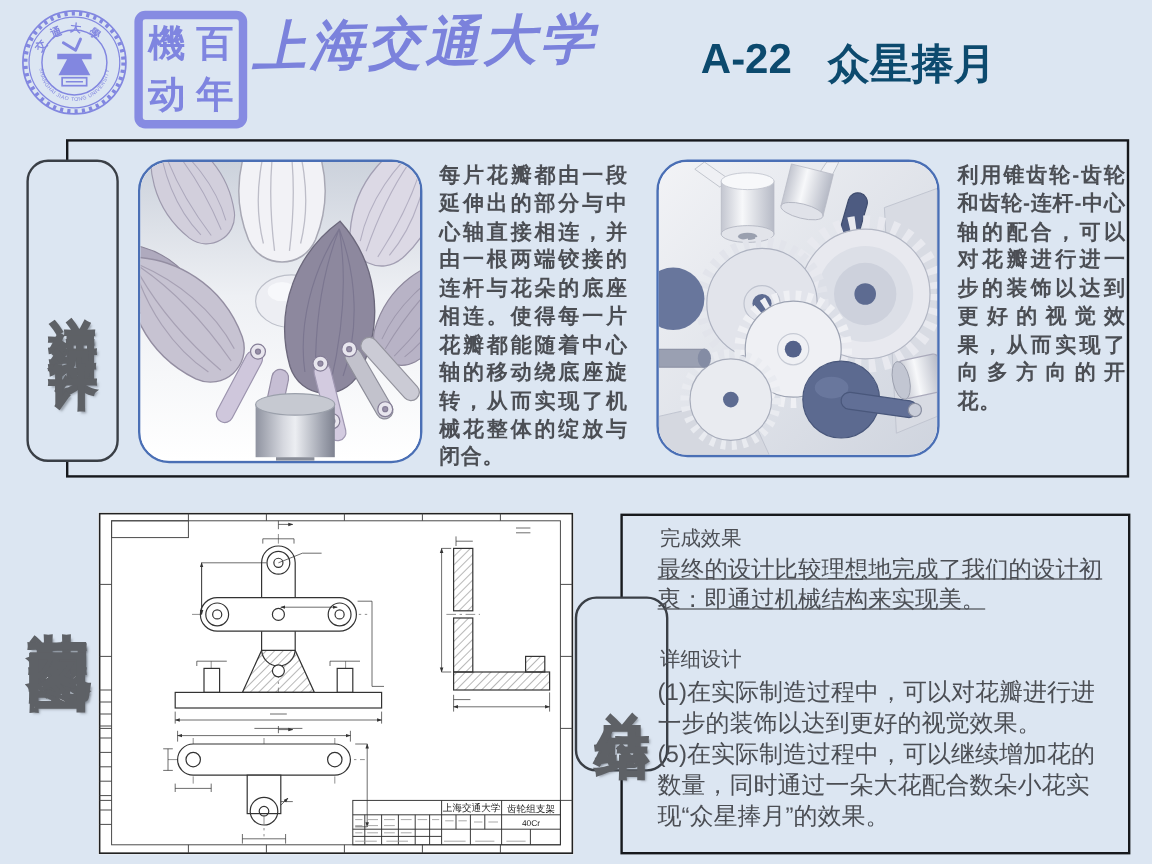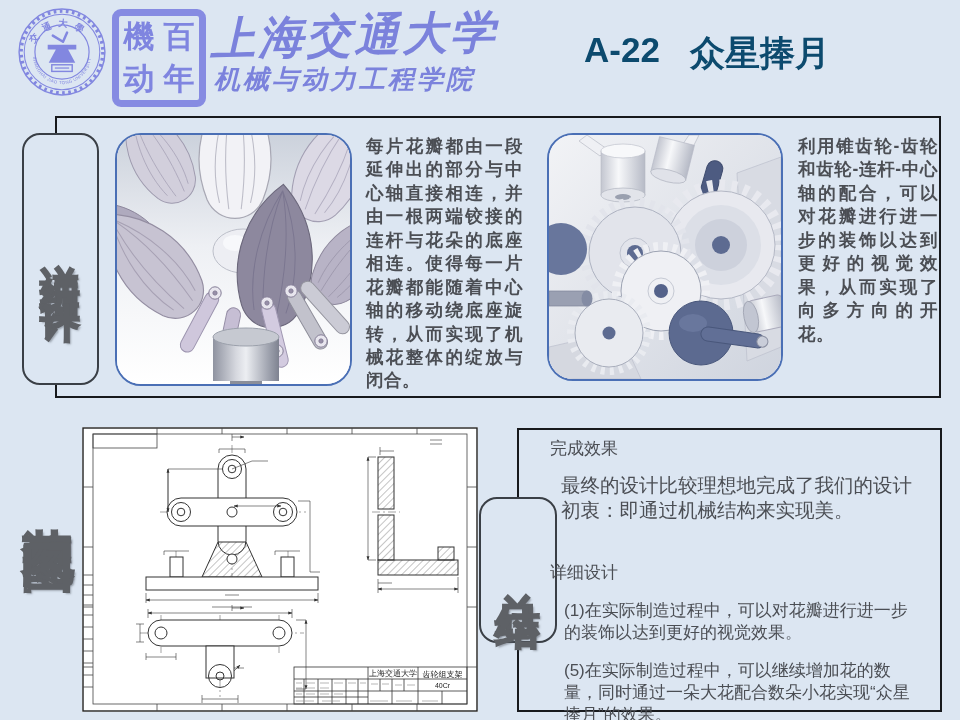--- a/index.html
+++ b/index.html
@@ -53,23 +53,23 @@
     position:absolute;color:#4b4e54;font-size:17.5px;line-height:1.34;
     letter-spacing:.5px;text-align:justify;font-weight:bold;
   }
   
   .drawing{
     position:absolute;left:82px;top:427px;width:396px;height:285px;
     background:#ffffff;box-sizing:border-box;
   }
   .summary-content{position:absolute;left:548px;top:437px;width:384px;color:#4b4e54;}
   .summary-heading{font-size:17px;margin:0 0 3px 2px;}
-  .summary-body{font-size:19.5px;line-height:1.3;margin:13px;}
+  .summary-body{font-size:19.5px;line-height:1.3;margin:0;text-decoration:underline;}
   .summary-gap{height:24px;}
-  .summary-item{font-size:17px;line-height:1.3;margin:16px;}
+  .summary-item{font-size:20px;line-height:1.3;margin:0;}
 </style>
 </head>
 <body>
 
 <div class="slide">
 
   <svg class="emblem" viewBox="0 0 90 92">
     <g fill="none" stroke="#8287e0">
       <circle cx="45" cy="46" r="42" stroke-width="1.4"></circle>
       <circle cx="45" cy="46" r="40" stroke-width="3.4" stroke-dasharray="2.6 3.4"></circle>
@@ -95,21 +95,20 @@
   </svg>
 
   <div class="seal">
     <span>機</span>
     <span>百</span>
     <span>动</span>
     <span>年</span>
   </div>
 
   <div class="calli-main">上海交通大学</div>
-  <div class="calli-sub">机械与动力工程学院</div>
 
   <div class="page-title">
     <span>A-22</span>
     <span>众星捧月</span>
   </div>
 
   <div class="panel" style="left:55px;top:116px;width:886px;height:282px;"></div>
 
   <div class="tag-box" style="left:22px;top:133px;width:77px;height:252px;">
     <div class="vlabel outline-text" style="font-size:39px;letter-spacing:13px;">详细设计</div>

